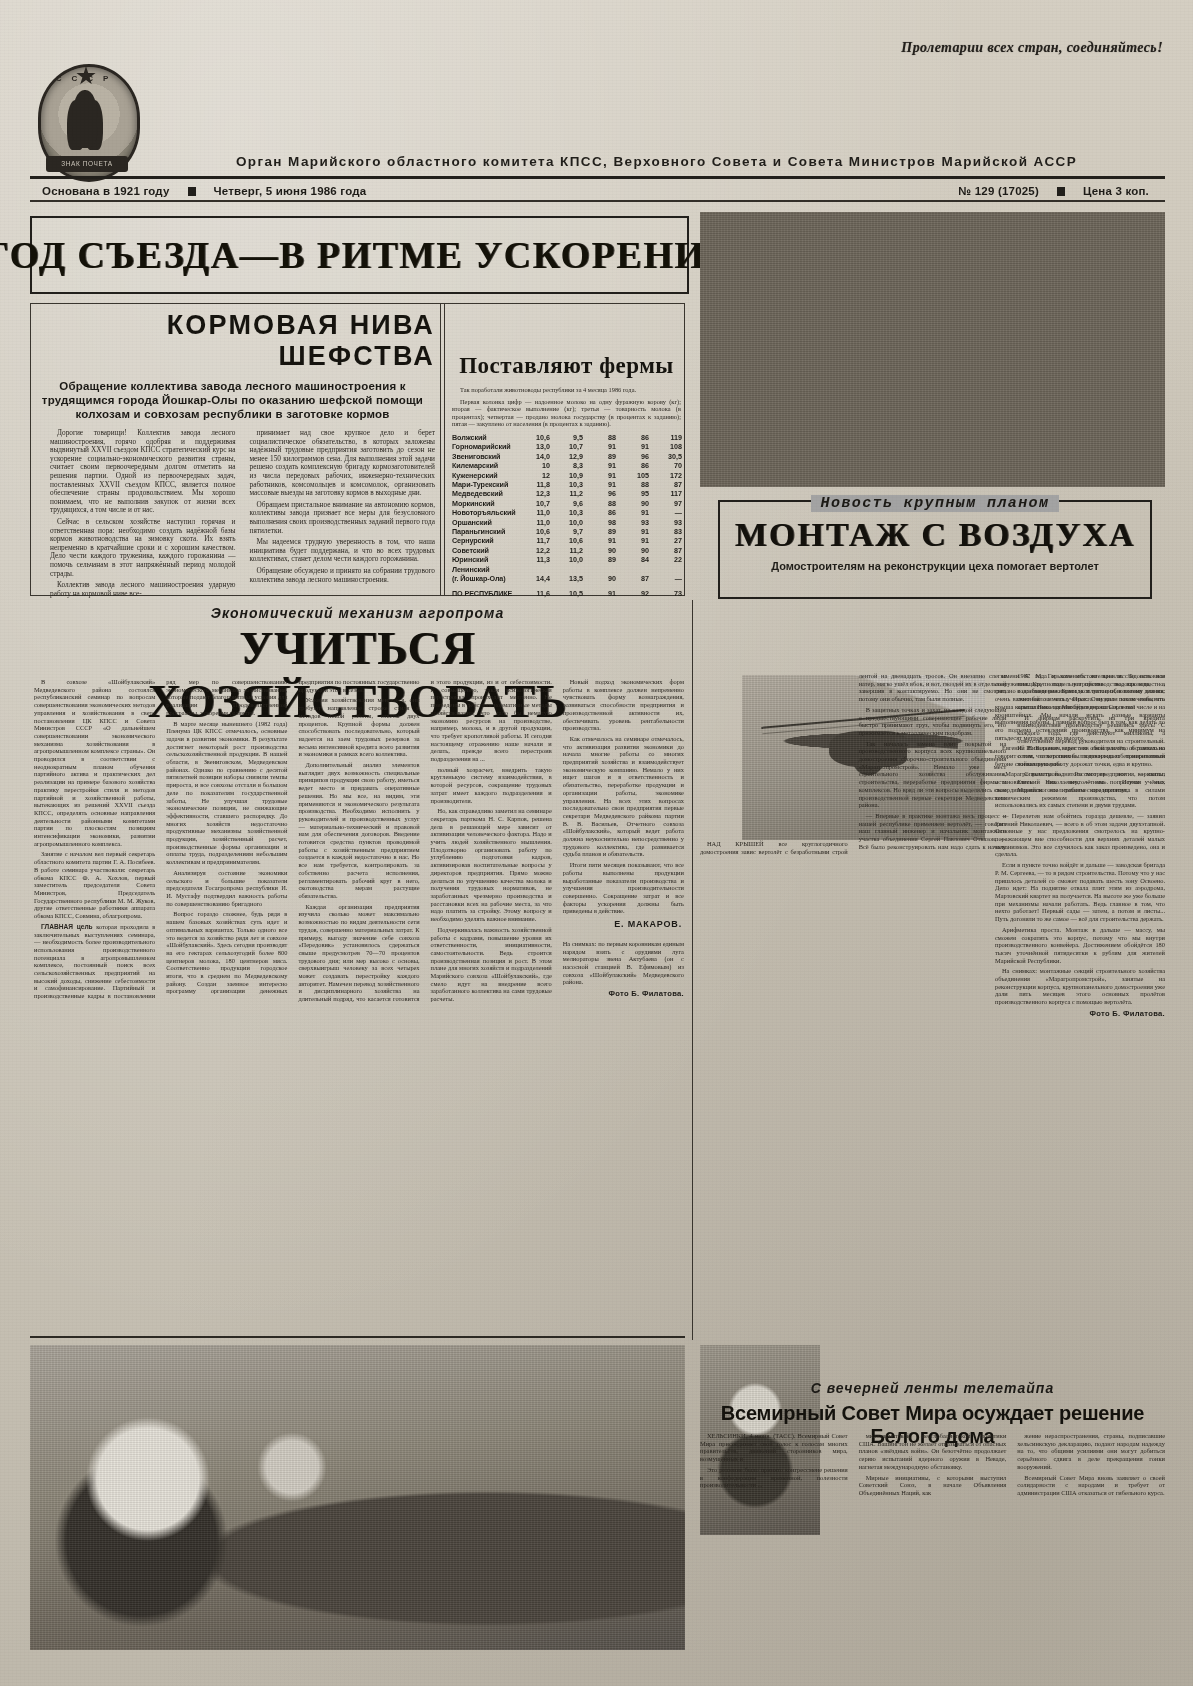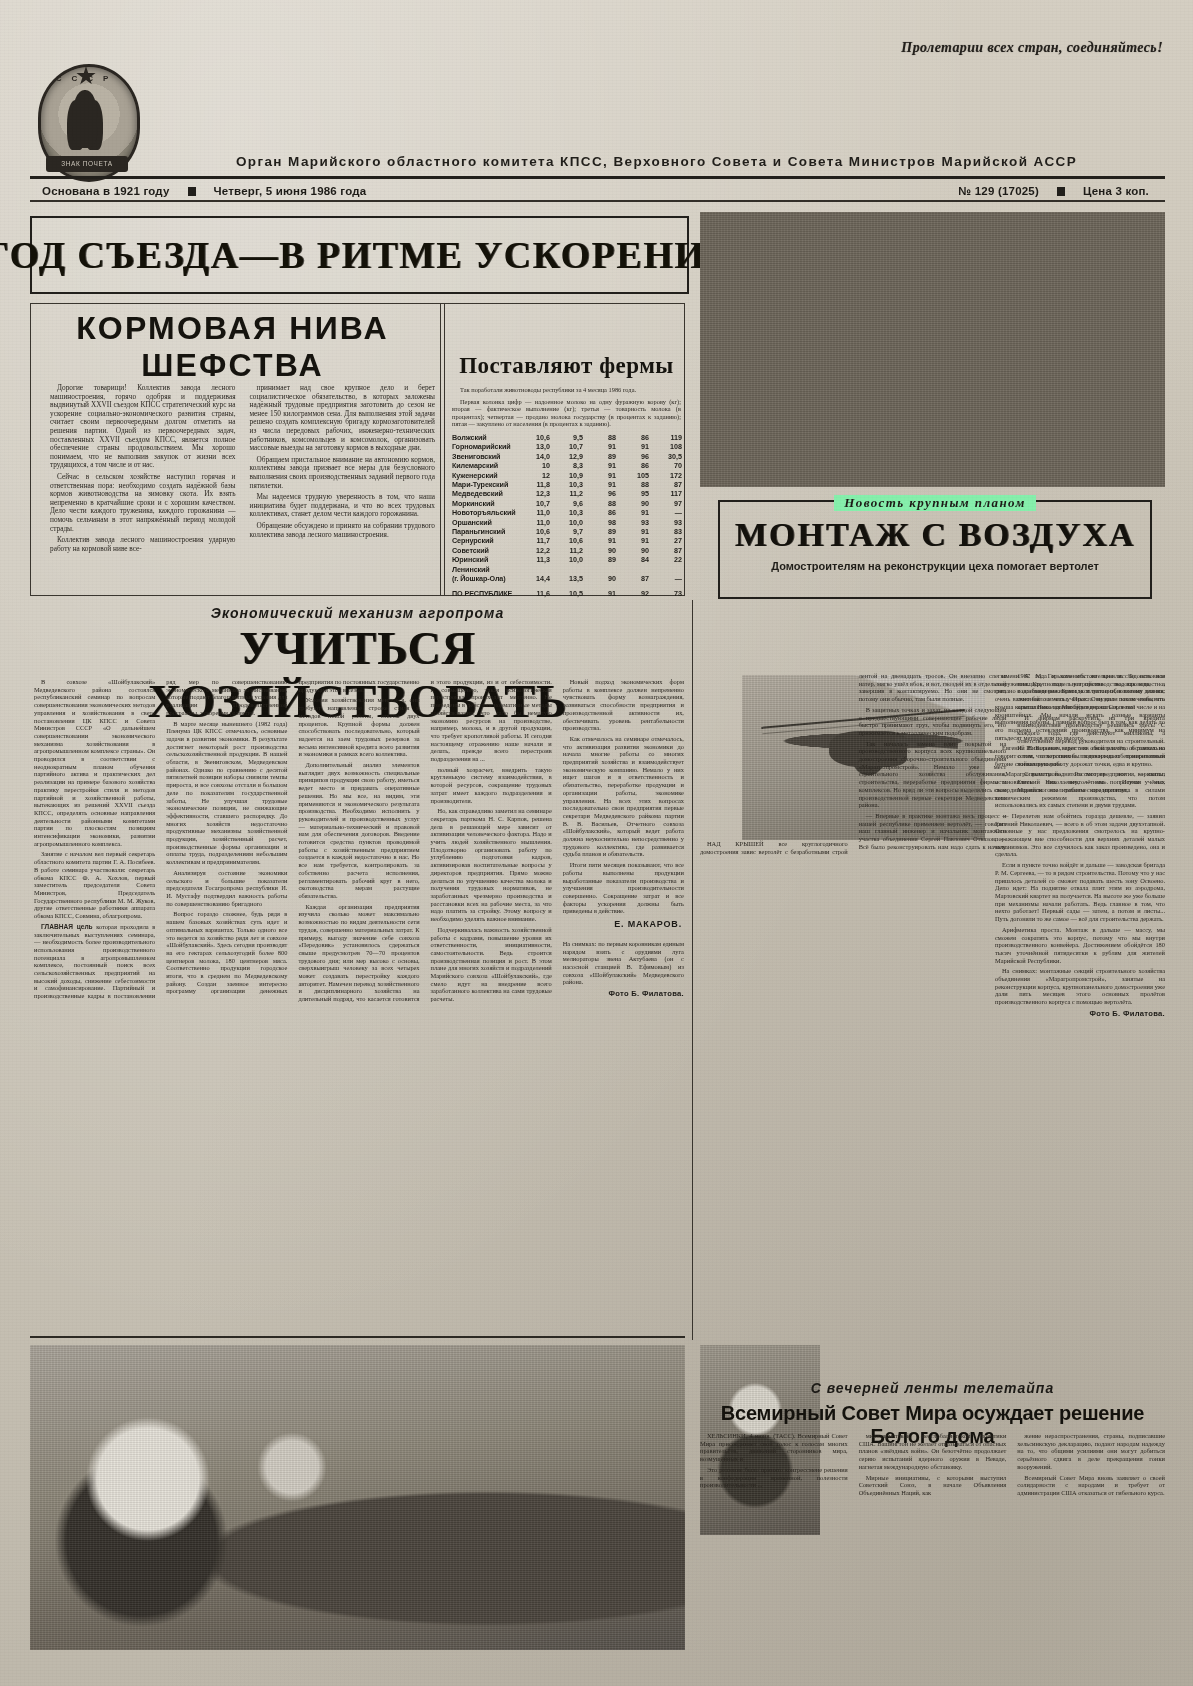--- a/index.html
+++ b/index.html
@@ -107,21 +107,21 @@
   .banner .t{
     font-family:"Liberation Serif",serif;font-weight:bold;
     font-size:38px;letter-spacing:1.5px;color:#141209;white-space:nowrap;
     text-shadow:1px 0 0 rgba(18,16,12,.7);
   }
 
   
   .kormblock{position:absolute;left:30px;top:305px;width:405px;height:290px;}
   .kormblock .hl{
     font-family:"Liberation Sans",sans-serif;font-weight:bold;
-    font-size:32px;letter-spacing:2.2px;text-align:center;color:#16140f;
+    font-size:27px;letter-spacing:2.2px;text-align:right;color:#16140f;
     padding-top:5px;
   }
   .kormblock .sub{
     font-family:"Liberation Sans",sans-serif;font-weight:bold;
     font-size:11.5px;line-height:14px;text-align:center;color:#1c1a16;
     margin:7px 6px 8px 6px;letter-spacing:.2px;
   }
   .two-col{column-count:2;column-gap:14px;column-rule:none;margin-left:20px;}
   .body-txt{
     font-family:"Liberation Serif",serif;font-size:7.3px;line-height:8.6px;
@@ -220,23 +220,23 @@
       radial-gradient(circle at 46% 66%, #3a362e 0 24%, rgba(0,0,0,0) 27%),
       linear-gradient(170deg,#9e988c 0%,#7a7468 60%,#5b554d 100%);
   }
 
   
   .novost{position:absolute;left:718px;top:500px;width:430px;height:95px;border:2px solid #22201c;}
   .novost .kicker-wrap{
     position:absolute;left:-2px;top:-9px;width:434px;text-align:center;
   }
   .kicker{
-    display:inline-block;background:#86efac;padding:0 10px;
-    font-family:Liberation Serif, serif;font-style:italic;font-weight:bold;
-    font-size:13px;letter-spacing:1.4px;color:#1d1b17;
+    display:inline-block;background:#a3a3a3;padding:0 10px;
+    font-family:Liberation Mono, monospace;font-style:italic;font-weight:bold;
+    font-size:15px;letter-spacing:1.4px;color:#1d1b17;
   }
   .novost .t{
     font-family:"Liberation Serif",serif;font-weight:bold;font-size:34px;
     text-align:center;letter-spacing:2px;color:#14120d;margin-top:14px;
     text-shadow:1px 0 0 rgba(18,16,12,.7);
   }
   .novost .s{
     font-family:"Liberation Sans",sans-serif;font-weight:bold;font-size:11px;
     text-align:center;line-height:13px;color:#201e19;margin-top:6px;
   }
@@ -347,20 +347,21 @@
 
   <div class="hline" style="left:30px;top:303px;width:655px;"></div>
   <div class="vline" style="left:30px;top:303px;height:292px;"></div>
   <div class="vline" style="left:440px;top:303px;height:292px;"></div>
   <div class="vline" style="left:444px;top:303px;height:292px;"></div>
   <div class="vline" style="left:684px;top:303px;height:292px;"></div>
   <div class="hline" style="left:30px;top:595px;width:655px;"></div>
 
   <div class="kormblock">
     <div class="hl">КОРМОВАЯ НИВА ШЕФСТВА</div>
+    <div class="sub">Обращение коллектива завода лесного машиностроения к трудящимся города Йошкар-Олы по оказанию шефской помощи колхозам и совхозам республики в заготовке кормов</div>
     <div class="two-col">
       <div class="body-txt">
         <p>Дорогие товарищи! Коллектив завода лесного машиностроения, горячо одобряя и поддерживая выдвинутый XXVII съездом КПСС стратегический курс на ускорение социально-экономического развития страны, считает своим первоочередным долгом отметить на решения партии. Одной из первоочередных задач, поставленных XXVII съездом КПСС, является полное обеспечение страны продовольствием. Мы хорошо понимаем, что не выполнив закупок от жизни всех трудящихся, а том числе и от нас.</p>
         <p>Сейчас в сельском хозяйстве наступил горячая и ответственная пора: необходимо создать надёжной базы кормов животноводства на зимовку скота. Их взять непременно в кратчайшие сроки и с хорошим качеством. Дело чести каждого труженика, каждого горожанина — помочь сельчанам в этот напряжённый период молодой страды.</p>
         <p>Коллектив завода лесного машиностроения ударную работу на кормовой ниве все-</p>
       </div>
       <div class="body-txt">
         <p>принимает над свое крупное дело и берет социалистическое обязательство, в которых заложены надёжный трудовые предприятия заготовить до сезон не менее 150 килограммов сена. Для выполнения этой задачи решено создать комплексную бригаду кормозаготовителей из числа передовых рабочих, инженерно-технических работников, комсомольцев и комсомолок, организовать массовые выезды на заготовку кормов в выходные дни.</p>
         <p>Обращаем пристальное внимание на автономию кормов, коллективы завода призвает все меры для безусловного выполнения своих производственных заданий первого года пятилетки.</p>
         <p>Мы надеемся трудную уверенность в том, что наша инициатива будет поддержана, и что во всех трудовых коллективах, станет делом чести каждого горожанина.</p>

